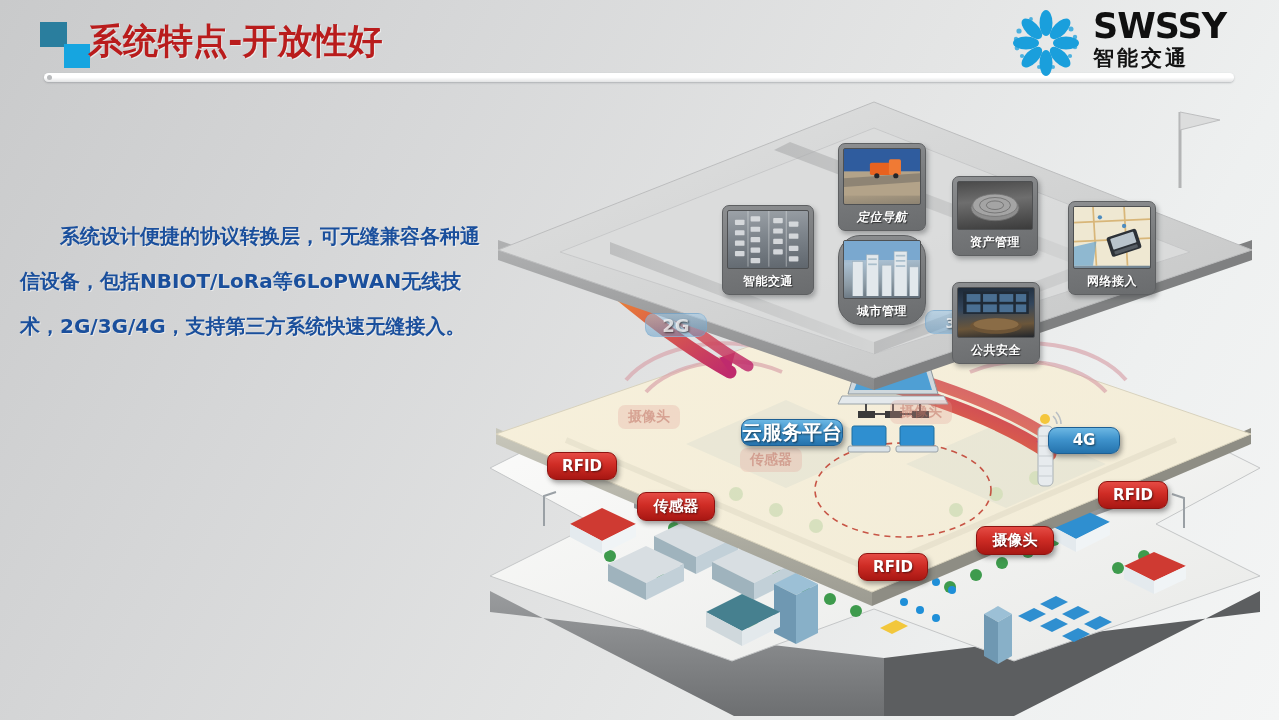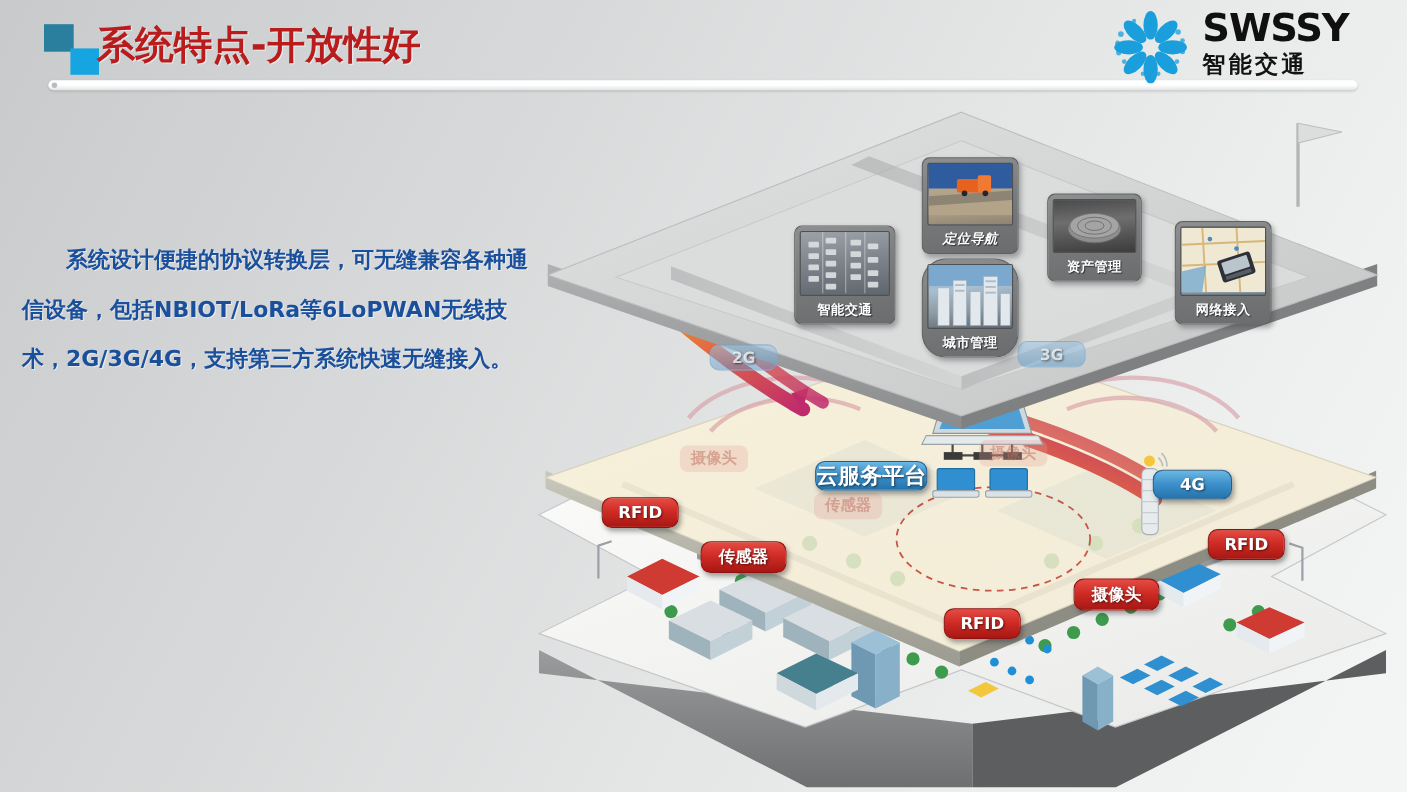--- a/index.html
+++ b/index.html
@@ -466,21 +466,21 @@
       <polygon points="650,150 384,250 384,262 650,162" fill="url(#topRoad)"></polygon>
       <polygon points="300,50 600,164 584,172 284,58" fill="url(#topRoad)"></polygon>
     </g>
 
     <g>
       <line x1="690" y1="20" x2="690" y2="96" stroke="#b3b4b5" stroke-width="3"></line>
       <polygon points="690,20 730,28 690,38" fill="#dcdddd" stroke="#bdbebf"></polygon>
     </g>
   </svg>
 
-  <div class="pill ghost" style="left:165px;top:227px;width:62px;height:24px;line-height:24px;font-size:14px;">2G</div>
+  <div class="pill ghost" style="left:165px;top:227px;width:62px;height:24px;line-height:24px;font-size:18px;">2G</div>
   <div class="pill ghost" style="left:445px;top:224px;width:62px;height:24px;line-height:24px;font-size:14px;">3G</div>
 
   <div class="ghost-label" style="left:138px;top:319px;">摄像头</div>
   <div class="ghost-label" style="left:260px;top:362px;">传感器</div>
   <div class="ghost-label" style="left:410px;top:314px;">摄像头</div>
 
 
 
 
   <div class="card" style="left:242px;top:119px;width:92px;height:90px;">
@@ -558,20 +558,40 @@
       <svg class="ovl" viewBox="0 0 86 54" preserveAspectRatio="none">
         <ellipse cx="43" cy="30" rx="28" ry="15" fill="#8e8e8e" stroke="#6a6a6a"></ellipse>
         <ellipse cx="43" cy="27" rx="26" ry="13" fill="#a4a4a4" stroke="#757575"></ellipse>
         <ellipse cx="43" cy="27" rx="18" ry="9" fill="none" stroke="#6f6f6f"></ellipse>
         <ellipse cx="43" cy="27" rx="10" ry="5" fill="none" stroke="#6f6f6f"></ellipse>
       </svg>
     </div>
     <div class="cap">资产管理</div>
   </div>
 
+  <div class="card" style="left:472px;top:196px;width:88px;height:82px;">
+    <div class="thumb th-pub">
+      <svg class="ovl" viewBox="0 0 88 56" preserveAspectRatio="none">
+        <rect x="6" y="4" width="76" height="26" fill="#1f2a36"></rect>
+        <g fill="#4a6f92">
+          <rect x="10" y="7" width="16" height="9"></rect>
+            <rect x="29" y="7" width="16" height="9"></rect>
+          <rect x="48" y="7" width="16" height="9"></rect>
+            <rect x="67" y="7" width="12" height="9"></rect>
+          <rect x="10" y="19" width="16" height="9"></rect>
+            <rect x="29" y="19" width="16" height="9"></rect>
+          <rect x="48" y="19" width="16" height="9"></rect>
+            <rect x="67" y="19" width="12" height="9"></rect>
+        </g>
+        <ellipse cx="44" cy="44" rx="30" ry="9" fill="#6d5436"></ellipse>
+        <ellipse cx="44" cy="42" rx="26" ry="7" fill="#8a6c46"></ellipse>
+      </svg>
+    </div>
+    <div class="cap">公共安全</div>
+  </div>
 
   <div class="card" style="left:588px;top:115px;width:88px;height:94px;">
     <div class="thumb th-net">
       <svg class="ovl" viewBox="0 0 88 68" preserveAspectRatio="none">
         <rect x="0" y="0" width="88" height="68" fill="#efe8d2"></rect>
         <g stroke="#d8b679" stroke-width="2" fill="none">
           <line x1="0" y1="18" x2="88" y2="14"></line>
             <line x1="0" y1="40" x2="88" y2="36"></line>
           <line x1="22" y1="0" x2="26" y2="68"></line>
             <line x1="58" y1="0" x2="62" y2="68"></line>

